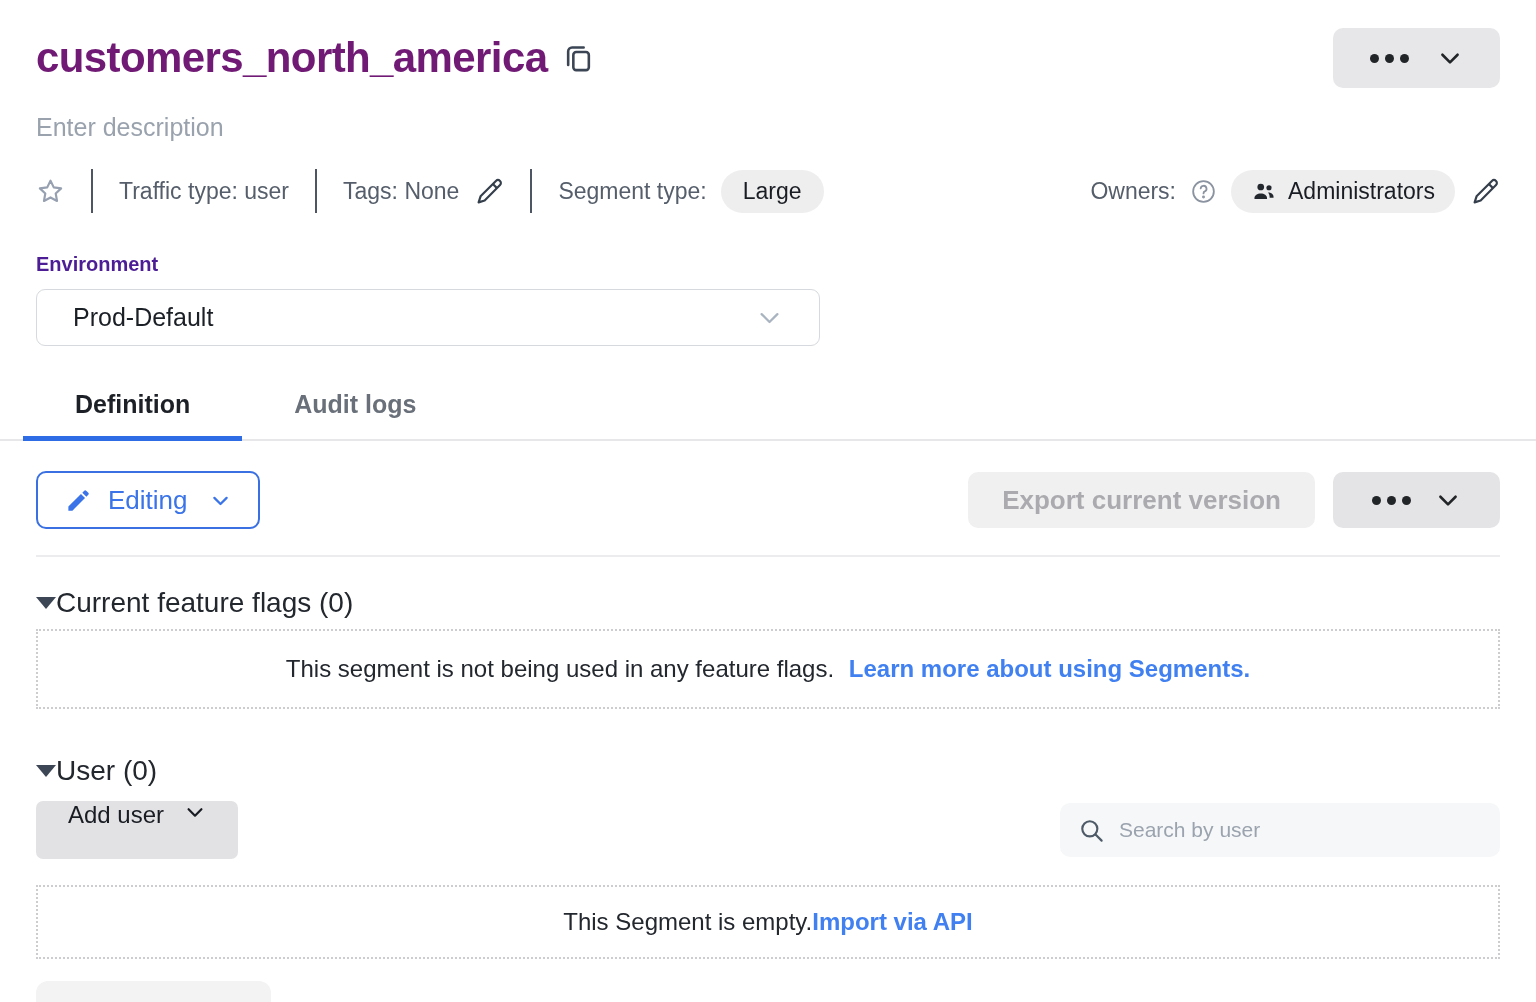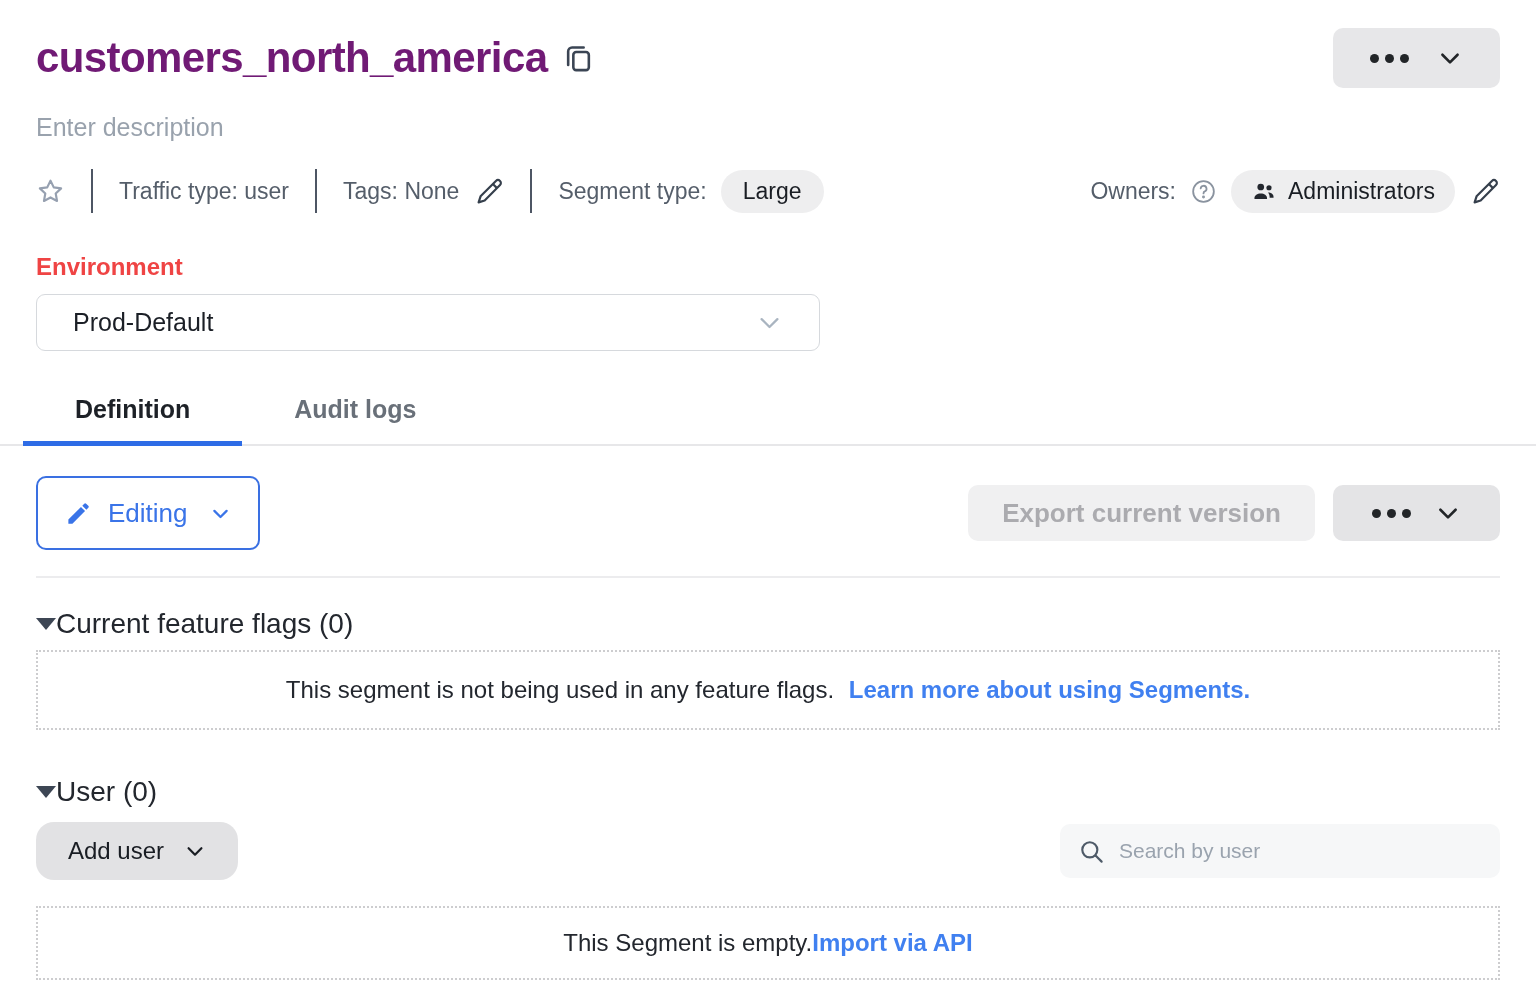--- a/index.html
+++ b/index.html
@@ -30,55 +30,55 @@
   .star { width:29px; height:29px; color:#96a0b0; cursor:pointer; }
   .pencil-sm { width:29px; height:29px; color:#353f4c; margin-left:16px; cursor:pointer; }
   .pill { background:#eeeeef; border-radius:24px; padding:8px 22px; font-size:23px; color:#1a1e24; white-space:nowrap; }
   .segment-pill { margin-left:14px; }
   .meta-right { margin-left:auto; display:flex; align-items:center; gap:14px; }
   .help { width:27px; height:27px; color:#8a939f; cursor:pointer; }
   .owners-pill { display:flex; align-items:center; gap:11px; padding:8px 20px; cursor:pointer; }
   .people { width:26px; height:26px; color:#23272e; }
 
   
-  .env-label { margin-top:40px; font-size:24px; font-weight:700; color:#ef4444; }
+  .env-label { margin-top:40px; font-size:20px; font-weight:700; color:#4c1d95; }
   .env-select { margin-top:13px; width:784px; height:57px; border:1.5px solid #d6d9dd; border-radius:9px;
     display:flex; align-items:center; justify-content:space-between; padding:0 36px; font-size:25px; color:#1b1f26; cursor:pointer; }
   .env-chevron { width:27px; height:27px; color:#a9b4c0; }
 
   
   .tabs-bar { margin:44px -36px 0; padding-left:36px; border-bottom:2px solid #e7e7e9; display:flex; }
   .tab { padding:0 52px 20px; font-size:25px; font-weight:700; color:#697079; position:relative; cursor:pointer; }
   .tab.active { color:#1d2127; }
   .tab.active::after { content:""; position:absolute; left:0; right:0; bottom:-2px; height:5px; background:#2e6ce6; }
 
   
   .toolbar { margin-top:30px; display:flex; align-items:center; }
-  .btn-editing { display:flex; align-items:center; gap:16px; height:74px; padding:0 27px;
+  .btn-editing { display:flex; align-items:center; gap:16px; height:58px; padding:0 27px;
     border:2px solid #3a70e2; border-radius:10px; color:#3a74e8; font-size:26px; background:#fff; cursor:pointer; }
   .pencil-fill { width:27px; height:27px; }
   .chev-sm { width:21px; height:21px; margin-left:6px; }
   .btn-export { margin-left:auto; height:56px; padding:0 34px; background:#f0f0f1; border-radius:10px;
     color:#ababaf; font-size:26px; font-weight:700; display:flex; align-items:center; border:none; cursor:default; }
   .btn-more2 { margin-left:18px; width:167px; height:56px; background:#e4e4e6; border-radius:10px;
     display:flex; align-items:center; justify-content:center; gap:24px; cursor:pointer; border:none; }
   .toolbar-sep { margin-top:26px; height:2px; background:#ececee; }
 
   
   .section-header { margin-top:30px; display:flex; align-items:center; cursor:pointer; width:max-content; }
   .caret { width:0; height:0; border-left:10px solid transparent; border-right:10px solid transparent; border-top:12px solid #3d4654; }
   .section-title { font-size:28px; color:#23272e; }
   .dotted-box { margin-top:10px; border:2px dotted #cdcdcf; padding:24px 20px; text-align:center; font-size:24px; color:#23272e; }
   .box-link { color:#4080f0; font-weight:700; text-decoration:none; cursor:pointer;text-align:right; }
   .gap-left { margin-left:8px; }
 
   .users-header { margin-top:46px; }
   .users-controls { margin-top:14px; display:flex; align-items:center; justify-content:space-between; }
-  .btn-add-user { display:flex; align-items:center; gap:20px; height:58px; padding:0 32px;
-    background:#e2e2e4; border-radius:18px; font-size:24px; color:#191d23; border:none; cursor:pointer; }
+  .btn-add-user { display:flex; gap:20px; height:58px; padding:0 32px;
+    background:#e2e2e4; border-radius:7px; font-size:24px; color:#191d23; border:none; cursor:pointer; }
   .chev-dark { width:22px; height:22px; color:#191d23; }
   .search-box { width:440px; height:54px; background:#f6f7f8; border-radius:10px;
     display:flex; align-items:center; padding:0 18px; gap:12px; }
   .search-glyph { width:27px; height:27px; color:#4e5a68; flex:none; }
   .search-input { flex:1; min-width:0; border:none; background:transparent; outline:none;
     font-size:21px; color:#737373; font-family:inherit; }
   .search-input::placeholder { color:#9aa3ae; }
   .users-box { margin-top:26px; padding:21px 20px; }
 
   .bottom-peek { margin-top:22px; width:235px; height:40px; background:#f3f3f4; border-radius:12px; }

